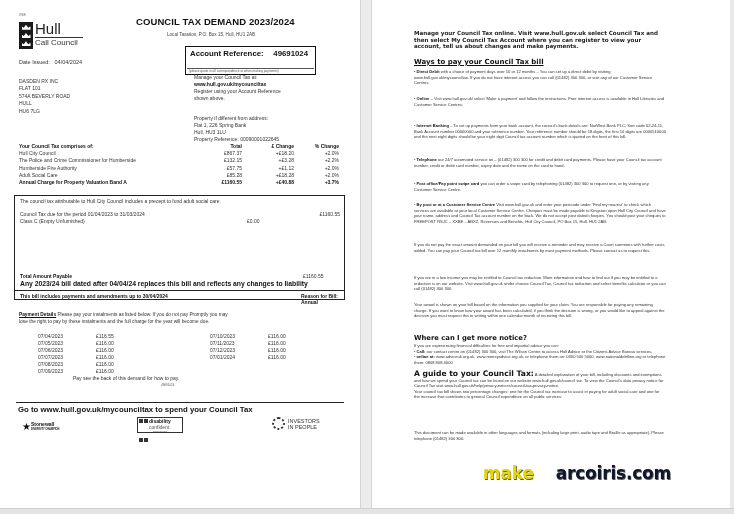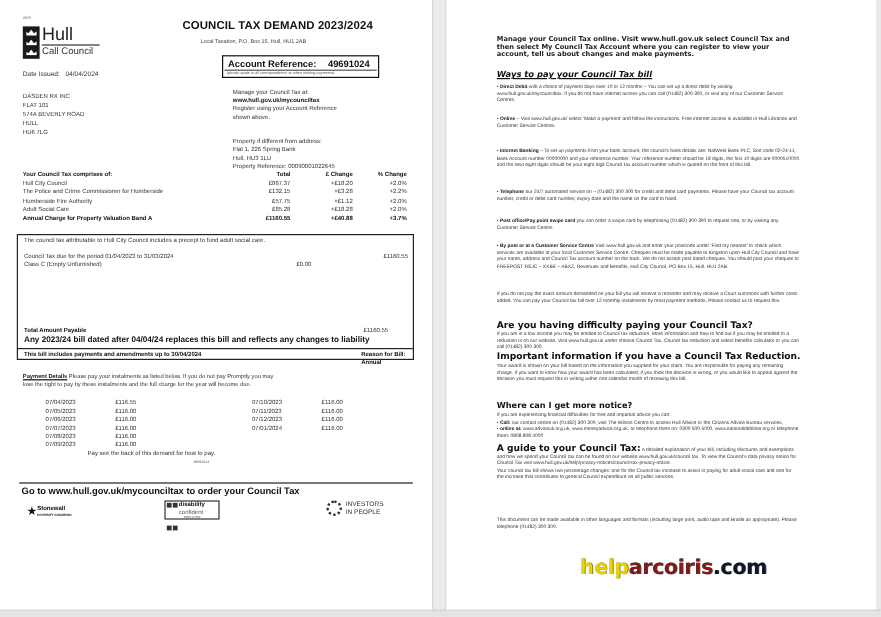--- a/index.html
+++ b/index.html
@@ -21,23 +21,23 @@
   .crown { width: 9px; height: 5px; background: #fff; clip-path: polygon(0 100%,0 30%,25% 60%,50% 0,75% 60%,100% 30%,100% 100%); }
   .logo-text { margin-left: 2px; }
   .logo-hull { font-size: 15px; line-height: 14px; color: #222; border-bottom: 1px solid #333; padding-bottom: 1px; width: 48px; }
   .logo-city { font-size: 8px; line-height: 10px; color: #333; }
 
   .date-issued { position: absolute; left: 19px; top: 59px; font-size: 5.5px; color: #333; }
   .date-issued span { display: inline-block; }
   .date-issued .lbl { width: 34px; }
   .address { position: absolute; left: 19px; top: 78px; font-size: 5px; line-height: 7.4px; color: #333; }
 
-  .title { position: absolute; left: 152px; top: 16px; font-size: 9.5px; font-weight: bold; letter-spacing: 0.1px; }
+  .title { position: absolute; left: 136px; top: 16px; font-size: 9.5px; font-weight: bold; letter-spacing: 0.1px; }
   .subtitle { position: absolute; left: 167px; top: 32px; font-size: 4.6px; color: #444; }
-  .acct-box { position: absolute; left: 185px; top: 46px; width: 131px; height: 19px; border: 1px solid #111; }
+  .acct-box { position: absolute; left: 185px; top: 46px; width: 131px; height: 29px; border: 1px solid #111; }
   .acct-label { position: absolute; left: 4px; top: 2px; font-size: 7.8px; font-weight: bold; }
   .acct-num { position: absolute; right: 7px; top: 2px; font-size: 7.8px; font-weight: bold; }
   .acct-note { position: absolute; left: 1px; right: 1px; bottom: 1px; height: 5px; border-top: 1px solid #555; font-size: 3.2px; color: #555; padding-left: 2px; line-height: 5px; }
 
   .manage { position: absolute; left: 194px; top: 74px; font-size: 5px; line-height: 7px; color: #333; }
   .manage .url { font-weight: bold; color: #111; }
   .property { position: absolute; left: 194px; top: 115px; font-size: 5px; line-height: 7px; color: #333; }
 
   .comp { position: absolute; left: 19px; top: 143px; width: 320px; font-size: 5px; }
   .comp-row { display: flex; height: 7.2px; line-height: 7.2px; color: #333; }
@@ -81,31 +81,31 @@
   .disability .sq { display: inline-block; width: 4px; height: 4px; background: #333; margin-right: 1px; vertical-align: top; }
   .disability .dis1 { position: absolute; left: 11px; top: 0; font-size: 5px; font-weight: bold; }
   .disability .dis2 { position: absolute; left: 11px; top: 6px; font-size: 5px; color: #555; }
   .disability .dis3 { position: absolute; left: 0; right: 0; top: 12px; text-align: center; font-size: 2.5px; color: #555; }
   .iip { position: absolute; left: 272px; top: 417px; display: flex; align-items: center; }
   .iip .ring { width: 13px; height: 13px; border: 2px dotted #333; border-radius: 50%; }
   .iip .iip-text { margin-left: 3px; font-size: 5.5px; line-height: 6px; color: #333; }
 
   
   .r-intro { position: absolute; left: 42px; top: 30px; width: 250px; font-size: 5.6px; line-height: 6.5px; font-weight: bold; color: #222; font-family: "DejaVu Sans", sans-serif; }
-  .r-ways { position: absolute; left: 42px; top: 58px; font-size: 7px; font-weight: bold; text-decoration: underline; color: #111; font-family: "DejaVu Sans", sans-serif; font-style: italic; }
+  .r-ways { position: absolute; left: 42px; top: 58px; font-size: 7px; font-weight: bold; text-decoration: underline; color: #111; font-family: "DejaVu Sans", sans-serif; }
   .r-para { position: absolute; left: 42px; width: 252px; font-size: 4.1px; line-height: 5.6px; color: #333; }
   .r-para b { color: #111; }
   .r-h { position: absolute; left: 42px; font-weight: bold; color: #111; font-family: "DejaVu Sans", sans-serif; }
   .r-h1 { top: 266px; font-size: 7.6px; }
   .r-h2 { top: 292px; font-size: 7.6px; }
   .r-h3 { top: 334px; font-size: 6.8px; }
 
   .watermark { position: absolute; left: 111px; top: 463px; font-size: 17px; font-weight: bold; font-family: "DejaVu Sans", sans-serif; letter-spacing: -0.2px; }
   .wm-1 { color: #e8d400; }
-  .wm-2 { color: #7f1d1d; }
+  .wm-2 { color: #0f172a; padding-left: 22px; }
   .wm-3 { color: #0f172a; }
   .watermark span { text-shadow: 0.6px 0.6px 0 #555; }
 </style>
 </head>
 <body>
 
 <div class="gutter"></div>
 <div class="bottom-edge"></div>
 
 <div class="page" id="page-left">
@@ -258,21 +258,21 @@
     <div class="inst-row">
         <span class="d">07/01/2024</span>
         <span>£116.00</span>
       </div>
   </div>
 
   <div class="pay-see">Pay see the back of this demand for how to pay.</div>
   <div class="pay-ref">49691024</div>
 
   <div class="goto-rule"></div>
-  <div class="goto">Go to www.hull.gov.uk/mycounciltax to order your Council Tax</div>
+  <div class="goto">Go to www.hull.gov.uk/mycounciltax to spend your Council Tax</div>
 
   <div class="stonewall">
     <span class="star">★</span>
     <span class="sw-name">Stonewall</span>
     <span class="sw-sub">DIVERSITY CHAMPION</span>
   </div>
   <div class="disability">
     <div><span class="sq"></span><span class="sq"></span></div>
     <div style="margin-top:1px"><span class="sq"></span><span class="sq"></span></div>
     <span class="dis1">disability</span>
@@ -294,34 +294,32 @@
 
   <div class="r-para" style="top:69px">• <b>Direct Debit</b><span> with a choice of payment days over 10 or 12 months – You can set up a direct debit by visiting www.hull.gov.uk/mycounciltax. If you do not have internet access you can call (01482) 300 300, or visit any of our Customer Service Centres.</span></div>
   <div class="r-para" style="top:96px">• <b>Online</b><span> – Visit www.hull.gov.uk/ select 'Make a payment' and follow the instructions. Free internet access is available in Hull Libraries and Customer Service Centres.</span></div>
   <div class="r-para" style="top:123px">• <b>Internet Banking</b><span> – To set up payments from your bank account, the council's bank details are: NatWest Bank PLC, Sort code 02-24-11, Bank Account number 00000000 and your reference number. Your reference number should be 18 digits, the first 10 digits are 0000510000 and the next eight digits should be your eight digit Council tax account number which is quoted on the front of this bill.</span></div>
   <div class="r-para" style="top:157px">• <b>Telephone</b><span> our 24/7 automated service on – (01482) 300 300 for credit and debit card payments. Please have your Council tax account number, credit or debit card number, expiry date and the name on the card to hand.</span></div>
   <div class="r-para" style="top:181px">• <b>Post office/Pay point swipe card</b><span> you can order a swipe card by telephoning (01482) 300 300 to request one, or by visiting any Customer Service Centre.</span></div>
   <div class="r-para" style="top:202px">• <b>By post or at a Customer Service Centre</b><span> Visit www.hull.gov.uk and enter your postcode under 'Find my nearest' to check which services are available at your local Customer Service Centre. Cheques must be made payable to Kingston upon Hull City Council and have your name, address and Council Tax account number on the back. We do not accept post dated cheques. You should post your cheques to FREEPOST RSJC – XXBE – ABXZ, Revenues and Benefits, Hull City Council, PO Box 15, Hull. HU1 2AB.</span></div>
 
   <div class="r-para" style="top:242px">If you do not pay the exact amount demanded on your bill you will receive a reminder and may receive a Court summons with further costs added. You can pay your Council tax bill over 12 monthly instalments by most payment methods. Please contact us to request this.</div>
 
-  <div class="r-h r-h1">Are you having difficulty paying your Council Tax?</div>
   <div class="r-para" style="top:275px">If you are in a low income you may be entitled to Council tax reduction. More information and how to find out if you may be entitled to a reduction is on our website. Visit www.hull.gov.uk under choose Council Tax, Council tax reduction and select benefits calculator or you can call (01482) 300 300.</div>
 
-  <div class="r-h r-h2">Important information if you have a Council Tax Reduction.</div>
   <div class="r-para" style="top:302px">Your award is shown on your bill based on the information you supplied for your claim. You are responsible for paying any remaining charge. If you want to know how your award has been calculated, if you think the decision is wrong, or you would like to appeal against the decision you must request this in writing within one calendar month of receiving this bill.</div>
 
   <div class="r-h r-h3">Where can I get more notice?</div>
   <div class="r-para" style="top:343px">
     <div>If you are experiencing financial difficulties for free and impartial advice you can:</div>
     <div>• <b>Call:</b><span> our contact centre on (01482) 300 300, visit The Wilson Centre to access Hull Advice or the Citizens Advice Bureau services,</span></div>
     <div>• <b>online at:</b><span> www.adviceuk.org.uk, www.moneyadvice.org.uk, or telephone them on: 0300 500 5000, www.nationaldebtline.org or telephone them: 0808 808 4000</span></div>
   </div>
 
   <div class="r-para" style="top:371px">
     <span class="r-h4-wrap"><b style="font-size:7.6px;font-family:'DejaVu Sans',sans-serif">A guide to your Council Tax:</b></span><span> A detailed explanation of your bill, including discounts and exemptions and how we spend your Council tax can be found on our website www.hull.gov.uk/council tax. To view the Council's data privacy notice for Council Tax visit www.hull.gov.uk/help/privacy-notices/council-tax-privacy-notice.</span>
     <div>Your council tax bill shows two percentage changes: one for the Council tax increase to assist in paying for adult social care and one for the increase that contributes to general Council expenditure on all public services.</div>
   </div>
 
   <div class="r-para" style="top:430px">This document can be made available in other languages and formats (including large print, audio tape and Braille as appropriate). Please telephone (01482) 300 300.</div>
 
-  <div class="watermark"><span class="wm-1">help</span><span class="wm-2">arcoiris</span><span class="wm-3">.com</span></div>
+  <div class="watermark"><span class="wm-1">make</span><span class="wm-2">arcoiris</span><span class="wm-3">.com</span></div>
 </div>
 
 </body></html>

